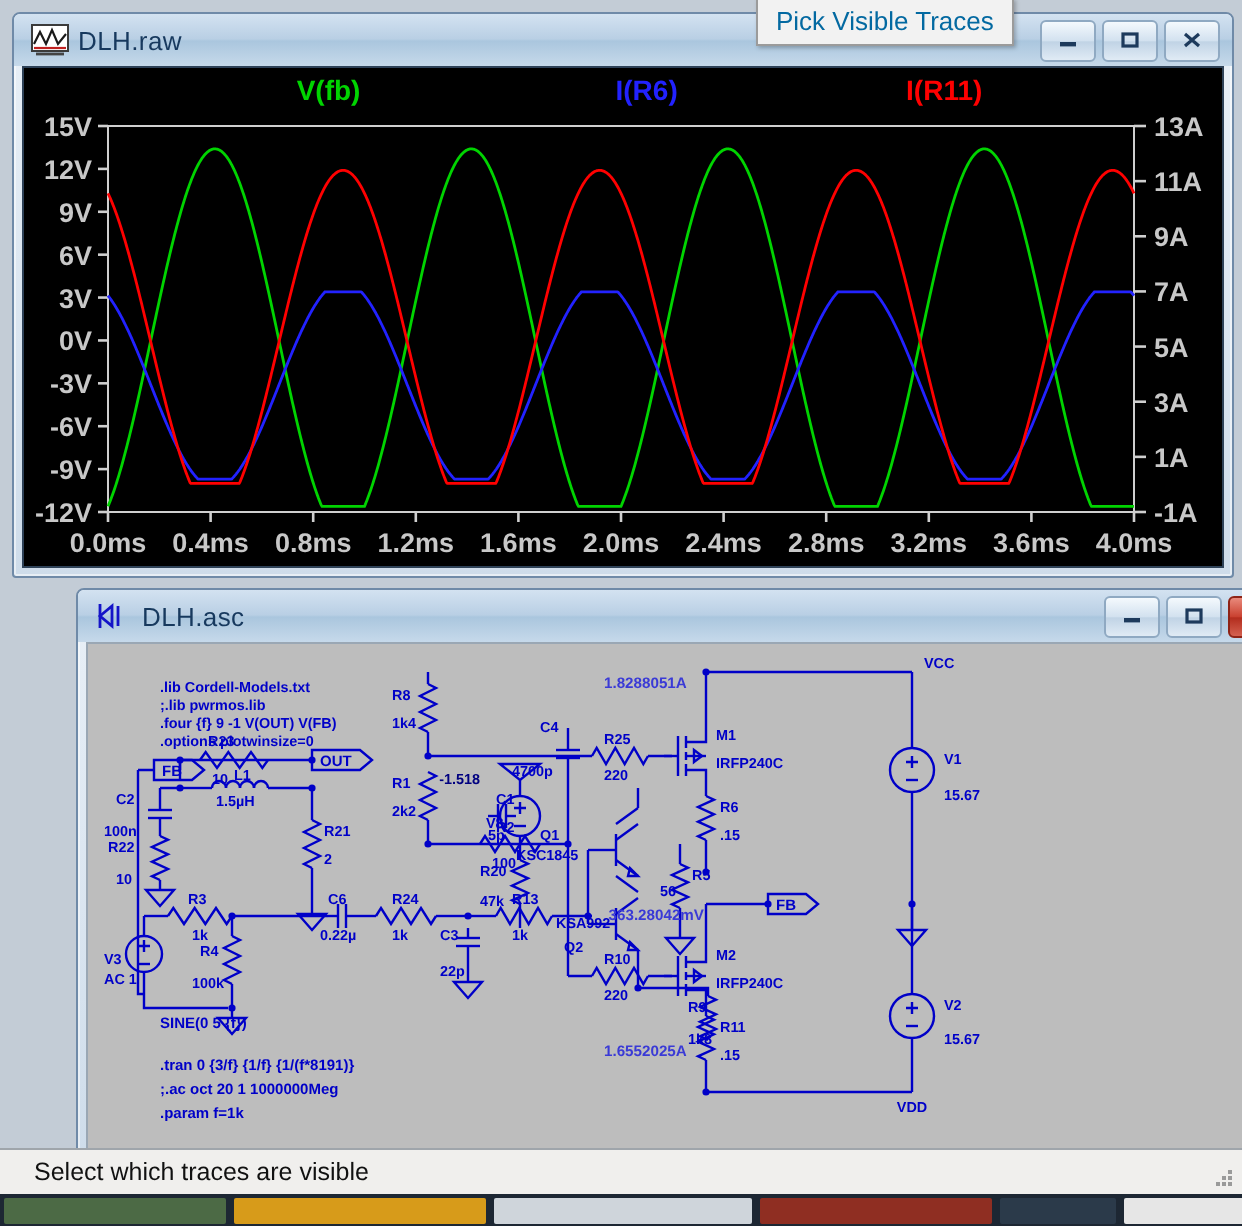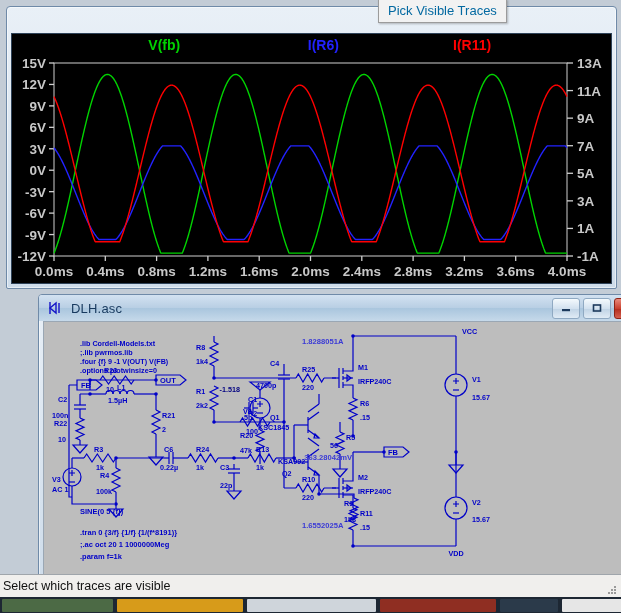--- a/index.html
+++ b/index.html
@@ -40,33 +40,61 @@
   
   .tooltip{position:absolute;left:378px;top:-1px;padding:3px 9px 4px 9px;
            background:#f2f2f2;border:1px solid #9b9b9b;
            font-size:13px;color:#0369a1;white-space:nowrap;z-index:40;
            box-shadow:1px 1px 2px rgba(0,0,0,.25);}
 
   
   .statusbar{position:absolute;left:0;bottom:16px;width:621px;height:22px;
              background:#f0efed;border-top:1px solid #9fa5ab;
              display:flex;align-items:center;}
-  .status-text{font-size:12.5px;color:#111;padding-left:3px;}
+  .status-text{font-size:12.5px;color:#111;padding-left:17px;}
   .grip{position:absolute;right:3px;bottom:3px;width:12px;height:12px;}
   .taskstrip{position:absolute;left:0;bottom:0;width:621px;height:16px;
              background:#1d2733;display:flex;align-items:center;gap:4px;
              padding-left:2px;overflow:hidden;}
   .tk{height:13px;border-radius:1px;}
 </style>
 </head>
 <body>
 
 <div class="app">
 
   <div class="window" id="plotwin">
+    <div class="titlebar">
+      <span class="title-icon">
+        <svg width="20" height="18" viewBox="0 0 20 18">
+          <rect x="1" y="1.5" width="18" height="13" fill="#fff" stroke="#3b3b3b" stroke-width="1"></rect>
+          <path d="M2 11 L5 5 L8 11 L11 4 L14 11 L18 6" fill="none" stroke="#1a1a1a" stroke-width="1.1"></path>
+          <path d="M2 13 L18 13" stroke="#c02020" stroke-width="1.1"></path>
+          <path d="M3 16 L17 16" stroke="#444" stroke-width="1.4"></path>
+        </svg>
+      </span>
+      <span class="title-text">DLH.raw</span>
+      <span class="btns">
+        <span class="tbtn">
+          <svg width="12" height="10">
+              <rect x="2" y="6" width="8" height="2.2" fill="#1d3a5c"></rect>
+            </svg>
+        </span>
+        <span class="tbtn">
+          <svg width="12" height="10">
+              <rect x="2.5" y="2" width="7" height="6" fill="none" stroke="#1d3a5c" stroke-width="1.6"></rect>
+            </svg>
+        </span>
+        <span class="tbtn">
+          <svg width="12" height="10">
+              <path d="M2.5 2 L9.5 8 M9.5 2 L2.5 8" stroke="#1d3a5c" stroke-width="1.6" fill="none"></path>
+            </svg>
+        </span>
+      </span>
+    </div>
     <div class="plot-body">
       <svg class="plot-svg" id="plot-svg" width="599" height="247" viewBox="0 0 599 247">
           <rect x="42" y="29" width="513" height="193" fill="none" stroke="#cfcfcf" stroke-width="1"></rect>
           <line x1="37" y1="29" x2="42" y2="29" stroke="#cfcfcf" stroke-width="1.3"></line>
           <text x="34" y="34" text-anchor="end" font-size="13.5" font-family="&quot;Liberation Sans&quot;, sans-serif" fill="#c8c8c8" font-weight="bold">15V</text>
           <line x1="37" y1="50.44444444444446" x2="42" y2="50.44444444444446" stroke="#cfcfcf" stroke-width="1.3"></line>
           <text x="34" y="55.44444444444446" text-anchor="end" font-size="13.5" font-family="&quot;Liberation Sans&quot;, sans-serif" fill="#c8c8c8" font-weight="bold">12V</text>
           <line x1="37" y1="71.88888888888889" x2="42" y2="71.88888888888889" stroke="#cfcfcf" stroke-width="1.3"></line>
           <text x="34" y="76.88888888888889" text-anchor="end" font-size="13.5" font-family="&quot;Liberation Sans&quot;, sans-serif" fill="#c8c8c8" font-weight="bold">9V</text>
           <line x1="37" y1="93.33333333333334" x2="42" y2="93.33333333333334" stroke="#cfcfcf" stroke-width="1.3"></line>

